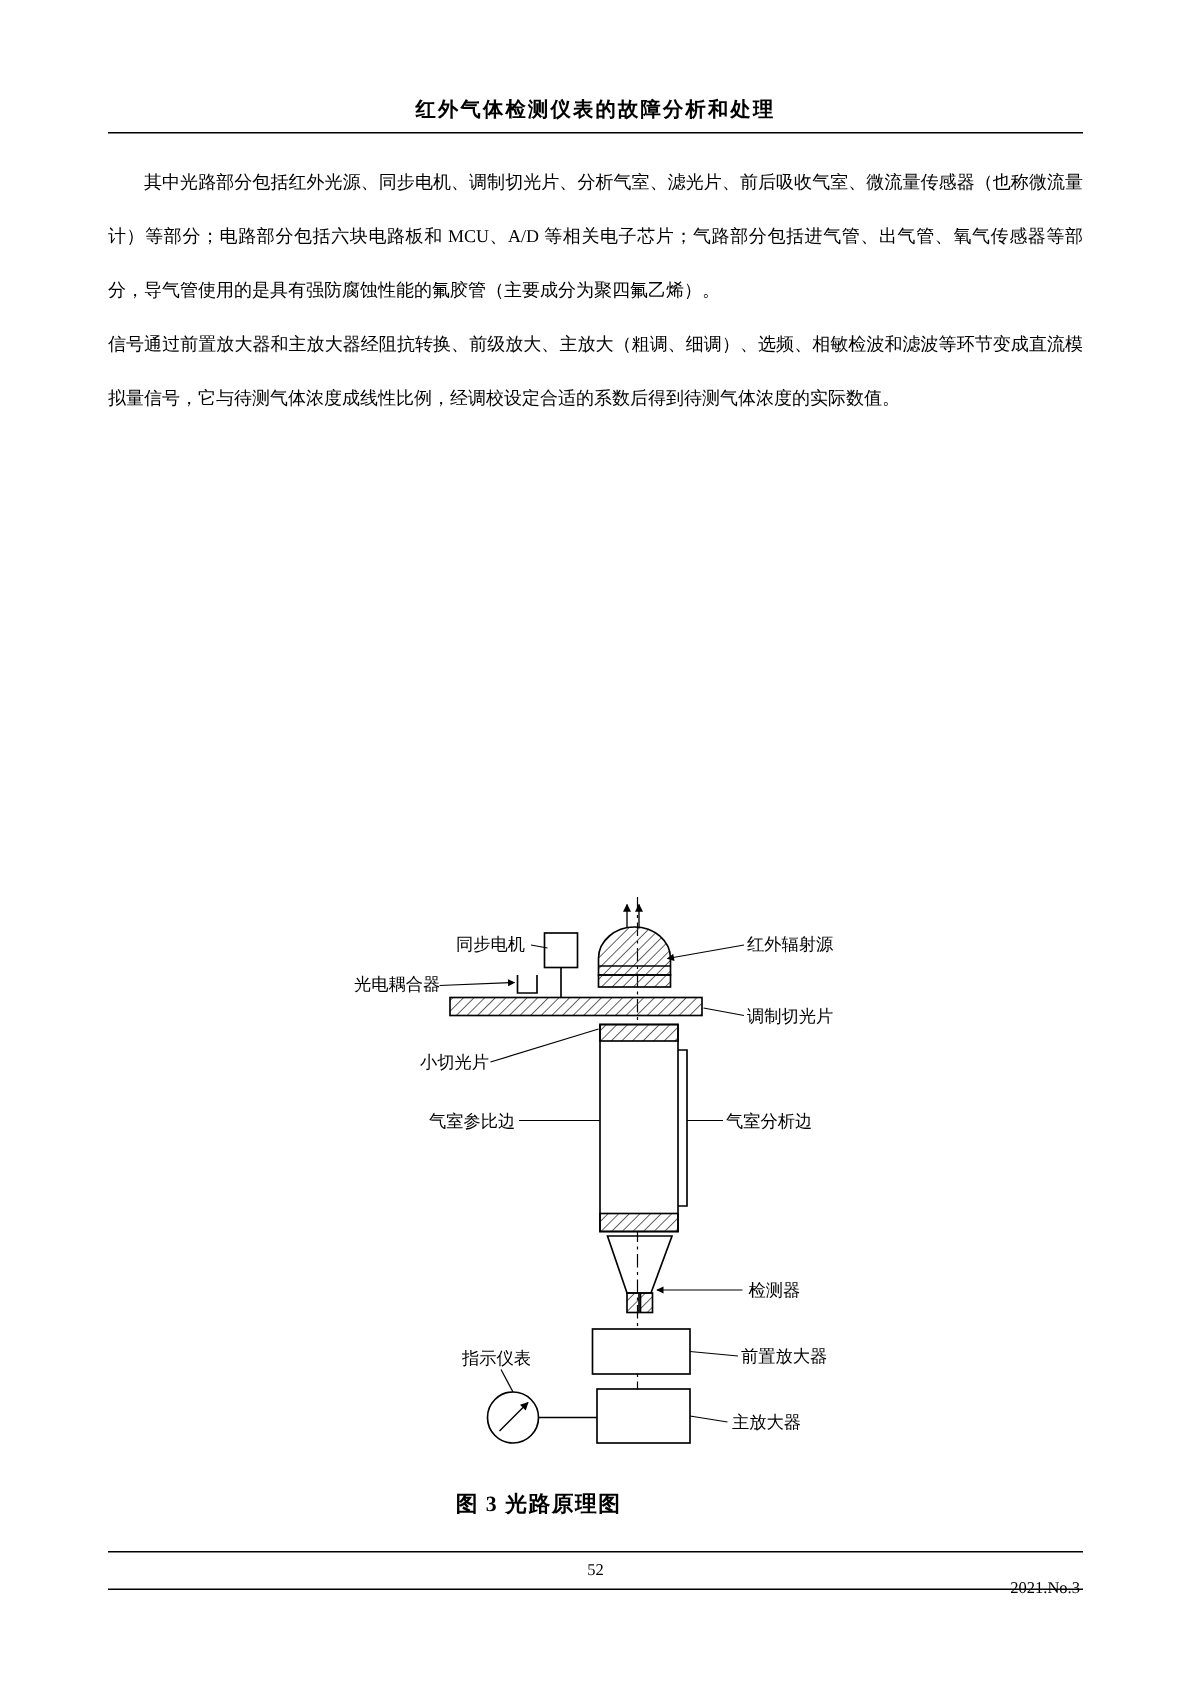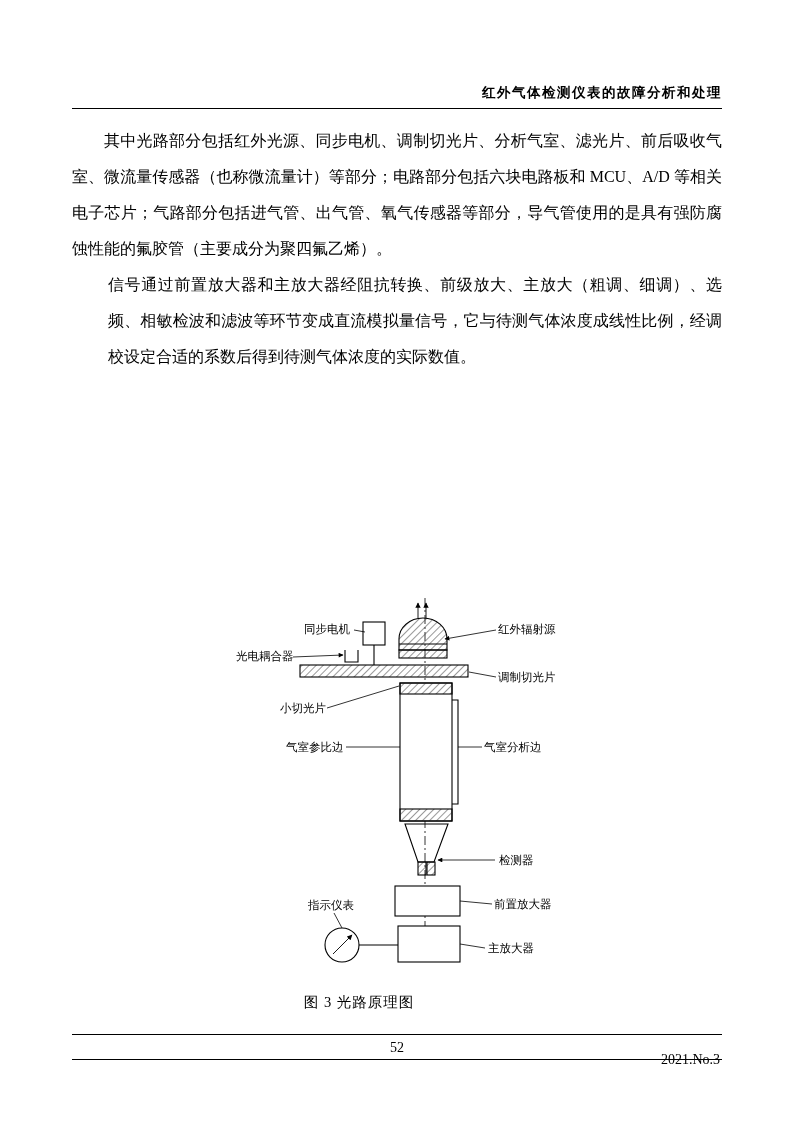--- a/index.html
+++ b/index.html
@@ -5,45 +5,45 @@
   * { margin: 0; padding: 0; box-sizing: border-box; }
   html, body { background: #ffffff; }
   body {
     width: 793px; height: 1122px;
     position: relative;
     font-family: "Liberation Serif", "DejaVu Serif", serif;
     color: #000;
     overflow: hidden;
   }
   .content { position: absolute; left: 72px; width: 650px; top: 0; }
-  .header { padding-top: 84px; text-align: right; }
+  .header { padding-top: 64px; text-align: center; }
   .header-title { font-size: 13.5px; font-weight: bold; letter-spacing: 1.5px; }
   .header-rule { border-bottom: 1.6px solid #000; margin-top: 6px; }
   .body-text {
     margin-top: 14px;
-    font-size: 16px;
+    font-size: 12px;
     line-height: 36px;
     text-align: justify;
   }
   .para { text-indent: 2em; }
-  .para-cont { text-indent: 0; margin-left: 36px; }
+  .para-cont { text-indent: 0; }
   .figure-svg { position: absolute; left: 212px; top: 592px; }
   .figure-caption {
     position: absolute; top: 993px; left: 0; width: 718px;
-    text-align: center; font-size: 14.5px; font-weight: normal;
+    text-align: center; font-size: 14.5px; font-weight: bold;
     letter-spacing: 1px;
   }
   .footer {
     position: absolute; left: 72px; width: 650px; top: 1034px;
     border-top: 1.5px solid #000;
   }
   .footer-row {
     position: relative; height: 25px; line-height: 25px;
     border-bottom: 1px solid #000;
-    text-align: center; font-size: 14px;
+    text-align: center; font-size: 11px;
   }
   .issue { position: absolute; right: 2px; top: 12px; }
 </style>
 </head>
 <body>
 
 <div class="page">
 
   <div class="content">
     <div class="header">

